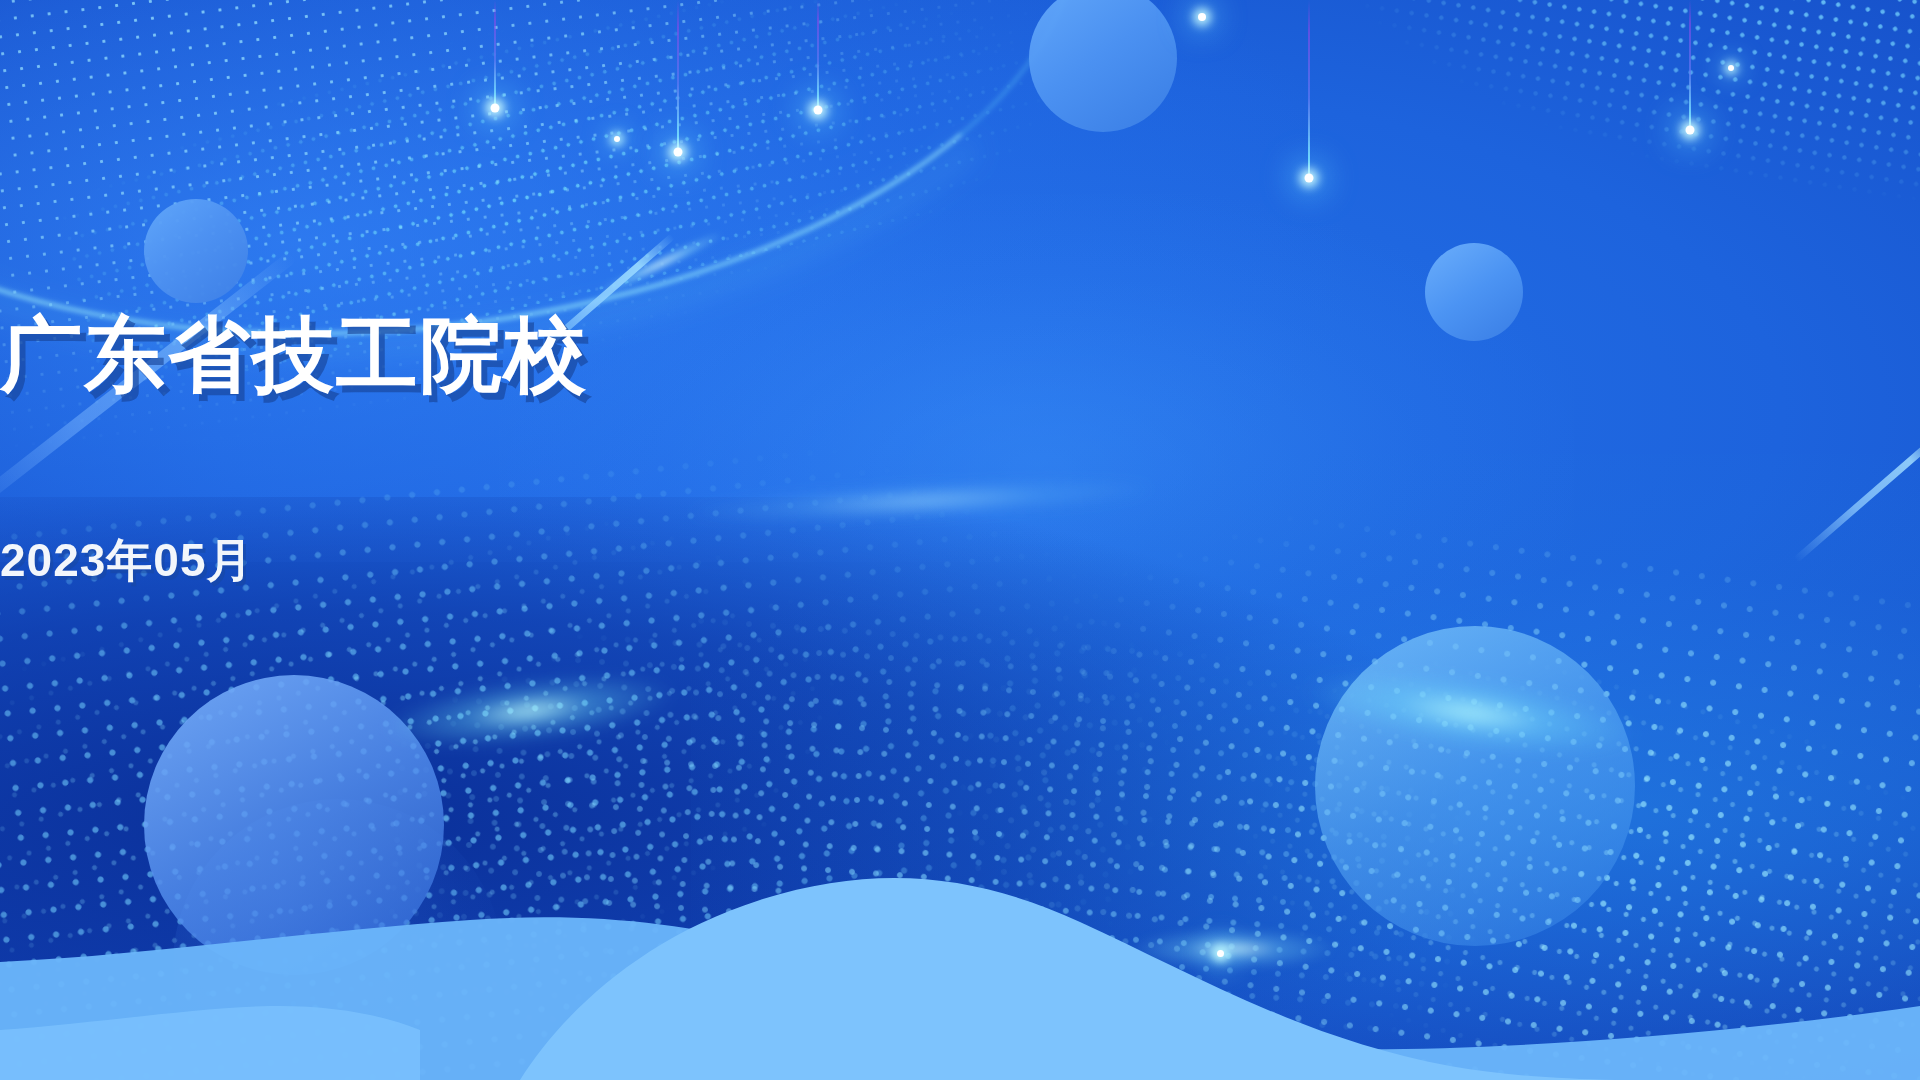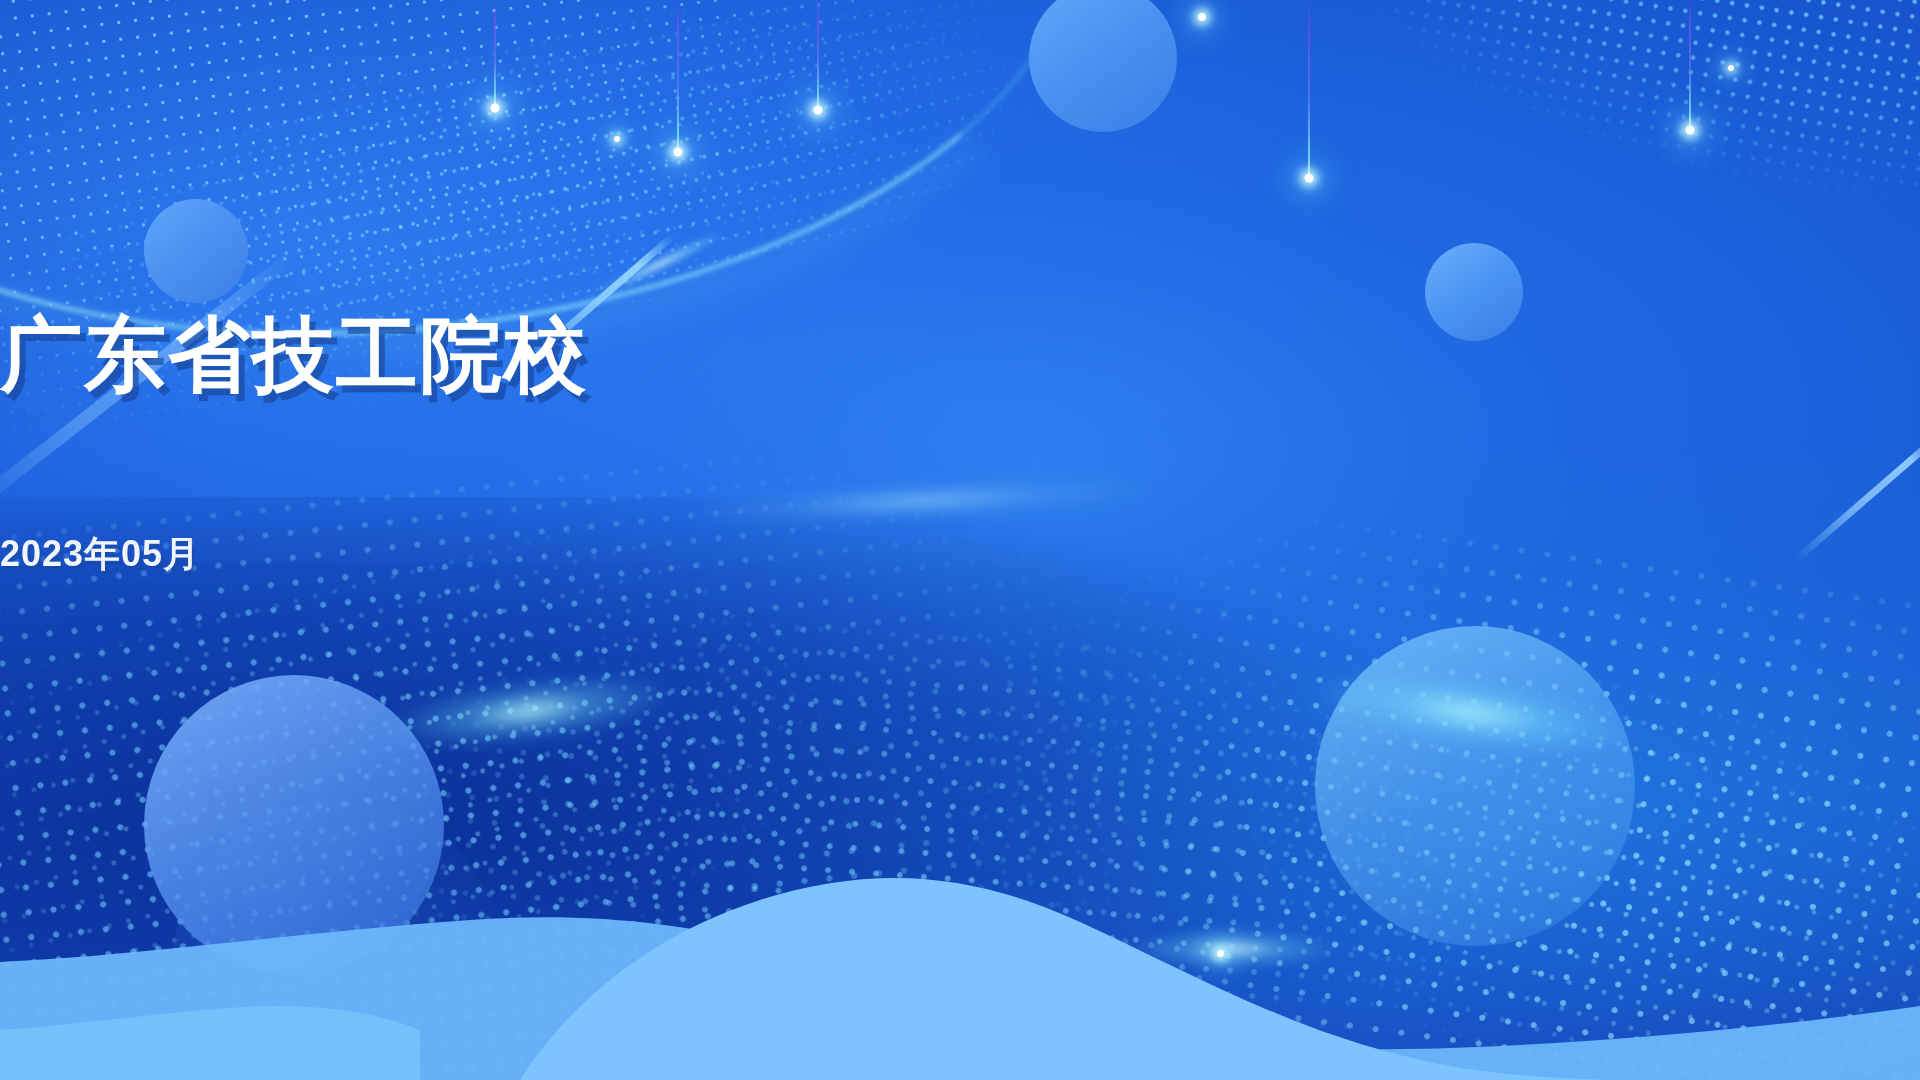--- a/index.html
+++ b/index.html
@@ -315,21 +315,21 @@
     font-size: 82px;
     font-weight: bold;
     line-height: 1.28;
     letter-spacing: 2px;
     text-shadow: 6px 7px 0 rgba(22,66,150,0.62);
   }
   .title .line { display: block; }
   .date {
     margin-top: 122px;
     color: #f2f6fb;
-    font-size: 36px;
+    font-size: 46px;
     font-weight: bold;
     letter-spacing: 1px;
     text-shadow: 3px 4px 0 rgba(25,70,155,0.45);
   }
 </style>
 </head>
 <body>
 
 <div id="slide">
 

